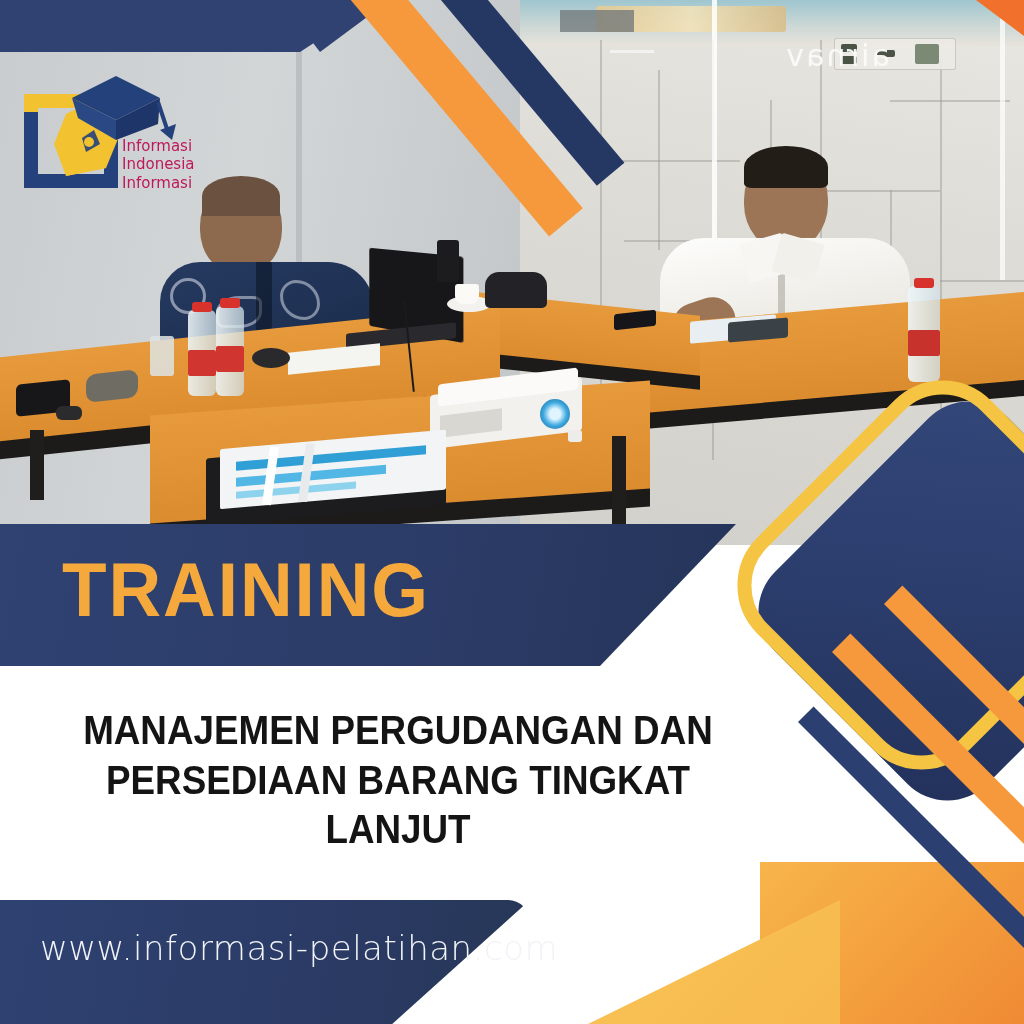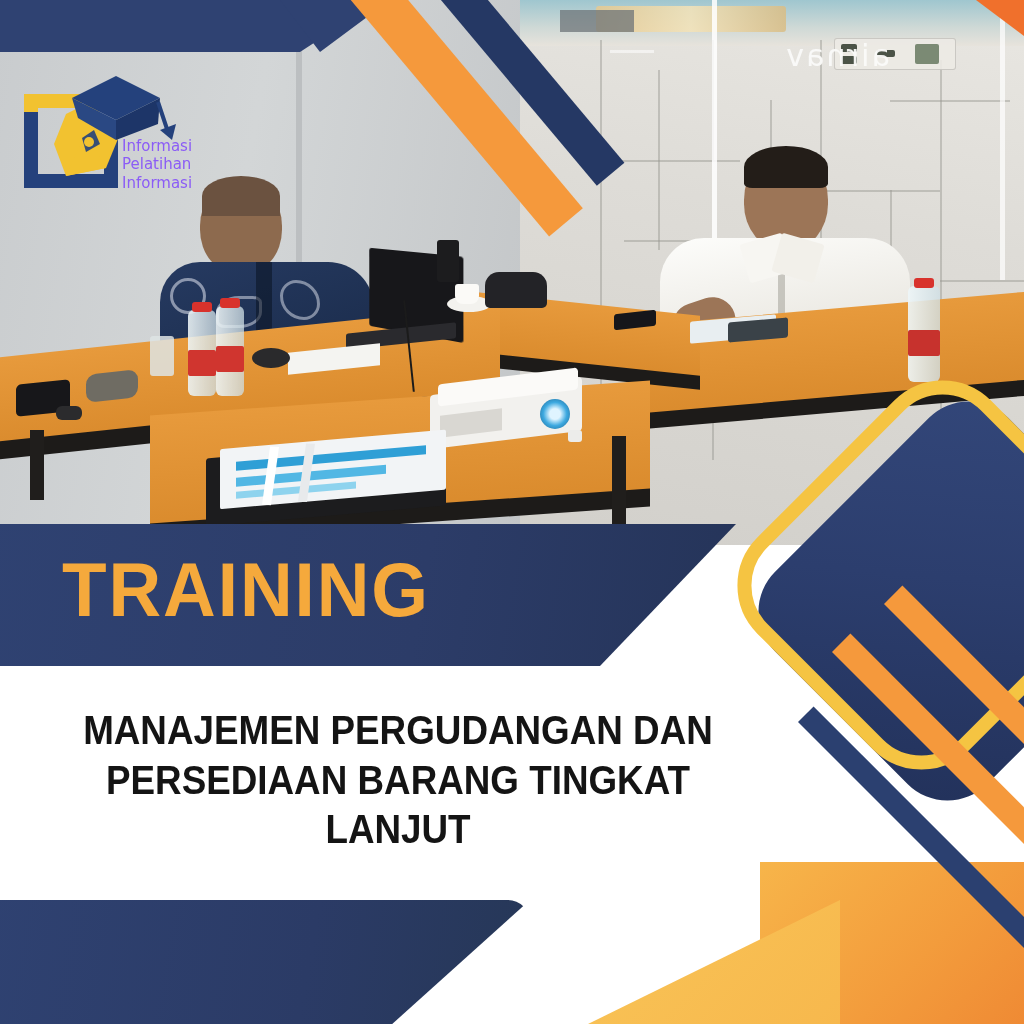--- a/index.html
+++ b/index.html
@@ -74,21 +74,21 @@
   .url-text{
     position:absolute;left:40px;top:928px;font-size:34px;color:#f1f3f7;
     letter-spacing:.5px;font-weight:300;font-family:"DejaVu Sans",sans-serif;
   }
 
   
   .logo{position:absolute;left:8px;top:72px;width:215px;height:125px;}
   .logo-word{position:absolute;left:118px;top:78px;font-size:60px;font-weight:bold;
     color:#f2c230;letter-spacing:-1px;line-height:1;font-family:"Liberation Sans",sans-serif;}
   .logo-sub{position:absolute;left:122px;top:137px;font-size:15px;line-height:1.22;
-    color:#8b5cf6;font-family:"DejaVu Sans",sans-serif;}
+    color:#be185d;font-family:"DejaVu Sans",sans-serif;}
 </style>
 </head>
 <body>
 
 <div class="poster">
 
   <div class="photo">
 
     <div class="ph wall-right"></div>
     <div class="ph ceiling"></div>
@@ -281,20 +281,21 @@
   <div class="training-band" style="clip-path:polygon(0 0,756px 0,620px 142px,0 142px);"></div>
   <div class="training-text">TRAINING</div>
 
   <div class="title-block">
     <div>MANAJEMEN PERGUDANGAN DAN</div>
     <div>PERSEDIAAN BARANG TINGKAT</div>
     <div>LANJUT</div>
   </div>
 
   <div class="url-band" style="clip-path:polygon(0 0,560px 0,420px 126px,0 126px);"></div>
+  <div class="url-text">www.informasi-pelatihan.com</div>
 
   <div class="logo">
     <svg width="215" height="125" viewBox="0 0 215 125">
 
       <path d="M16 22 h58 v14 h-44 v30 h-14 z" fill="#f2c230"></path>
 
       <path d="M16 40 h14 v62 h80 v14 h-94 z" fill="#24417c"></path>
       <path d="M96 58 h14 v58 h-14 z" fill="#24417c"></path>
 
       <path d="M58 104 L46 72 L58 42 L82 30 L112 62 L98 96 Z" fill="#f2c230"></path>
@@ -305,17 +306,17 @@
       <path d="M64 26 L108 4 L152 26 L108 48 Z" fill="#24417c"></path>
       <path d="M108 48 L152 26 L150 52 L108 68 Z" fill="#1d3568"></path>
       <path d="M64 26 L108 48 L108 68 L70 46 Z" fill="#2a4883"></path>
 
       <path d="M150 30 L160 60" stroke="#24417c" stroke-width="4" fill="none"></path>
       <path d="M152 58 L168 52 L164 68 Z" fill="#24417c"></path>
     </svg>
   </div>
   <div class="logo-sub">
     <div>Informasi</div>
-    <div>Pelatihan</div>
+    <div>Indonesia</div>
     <div>Informasi</div>
   </div>
 
 </div>
 
 </body></html>

